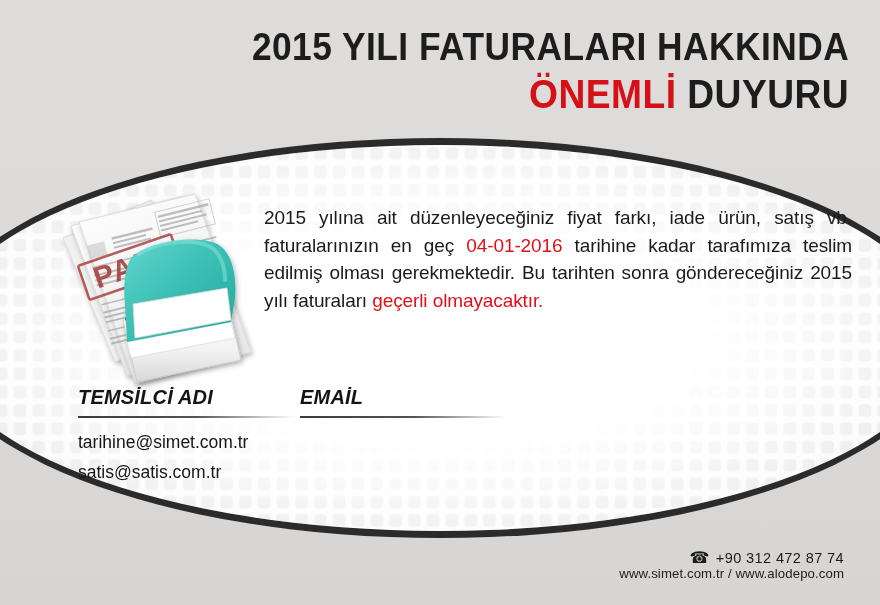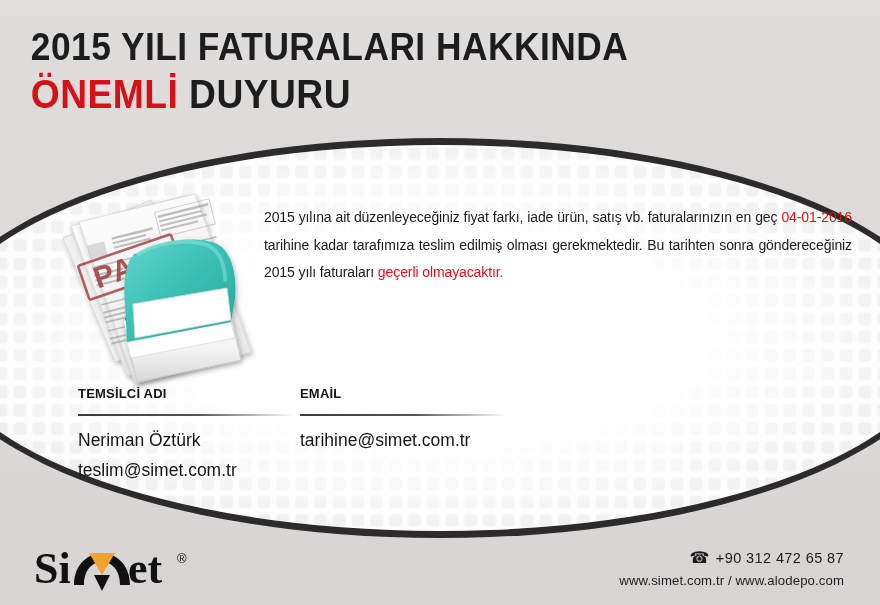--- a/index.html
+++ b/index.html
@@ -23,21 +23,21 @@
     background: linear-gradient(180deg, #dedddb 0%, #dbdad8 55%, #d6d5d3 100%);
     overflow: hidden;
   }
 
   
   .title-block {
     position: absolute;
     top: 28px;
     left: 0;
     width: 880px;
-    text-align: left;
+    text-align: right;
     z-index: 6;
   }
   .title-line1 {
     font-family: "Liberation Sans Narrow", "Liberation Sans", sans-serif;
     font-size: 38px;
     font-weight: bold;
     letter-spacing: 0.5px;
     color: #1d1d1d;
     line-height: 1.05;
     transform: scaleX(0.93);
@@ -105,44 +105,45 @@
   }
   .photo svg { display: block; }
 
   
   .body-text {
     position: absolute;
     left: 264px;
     top: 204px;
     width: 588px;
     font-family: "Liberation Sans", sans-serif;
-    font-size: 14px;
+    font-size: 19px;
     line-height: 27.5px;
     color: #1b1b1b;
     text-align: justify;
     letter-spacing: -0.1px;
   }
   .body-text .hl { color: #e01019; }
 
   
   .contacts {
     position: absolute;
     left: 78px;
     top: 386px;
     width: 540px;
   }
   .ct-row { display: flex; }
   .ct-col-name { width: 222px; }
   .ct-col-mail { width: 300px; }
   .ct-head {
-    font-size: 13px;
+    font-size: 20px;
     font-weight: bold;
     color: #141414;
     letter-spacing: 0.2px;
-    padding-bottom: 13px;
+    padding-bottom: 7px;
+    font-style: italic;
   }
   .rule {
     height: 2px;
     margin-bottom: 9px;
   }
   .rule-name {
     width: 216px;
     background: linear-gradient(90deg, #3c3c3c 0%, #545454 55%, rgba(120,120,120,0) 100%);
   }
   .rule-mail {
@@ -174,21 +175,20 @@
     letter-spacing: 0.4px;
     display: flex;
     align-items: center;
     justify-content: flex-end;
     gap: 6px;
   }
   .phone-glyph { font-size: 16px; line-height: 1; }
   .web-line {
     font-size: 13.2px;
     color: #1d1d1d;
-    margin-top: 7px;
     letter-spacing: 0.1px;
   }
 </style>
 </head>
 <body>
 
 <div id="poster">
 
   <div class="oval-wrap">
     <div class="oval-border"></div>
@@ -304,42 +304,30 @@
         <div class="ct-col-name">
           <div class="ct-head">TEMSİLCİ ADI</div>
           <div class="rule rule-name"></div>
         </div>
         <div class="ct-col-mail">
           <div class="ct-head">EMAİL</div>
           <div class="rule rule-mail"></div>
         </div>
       </div>
       <div class="ct-row">
-        <div class="ct-col-name ct-cell">Neriman Öztürk</div>
         <div class="ct-col-mail ct-cell">tarihine@simet.com.tr</div>
       </div>
       <div class="ct-row">
-        <div class="ct-col-mail ct-cell">teslim@simet.com.tr</div>
+        <div class="ct-col-mail ct-cell">satis@satis.com.tr</div>
       </div>
     </div>
 
-    <div class="logo">
-      <svg width="170" height="52" viewBox="0 0 170 52">
-        <text x="0" y="38" font-family="Liberation Serif, serif" font-size="44" font-weight="bold" fill="#111111">Si</text>
-
-        <path d="M40,40 C40,18 56,8 68,8 C80,8 96,18 96,40 L86,40 C86,24 77,17 68,17 C59,17 50,24 50,40 Z" fill="#111111"></path>
-        <polygon points="55,8 81,8 68,30" fill="#f2a22e"></polygon>
-        <polygon points="60,30 76,30 68,46" fill="#111111"></polygon>
-        <text x="94" y="38" font-family="Liberation Serif, serif" font-size="44" font-weight="bold" fill="#111111">et</text>
-        <text x="143" y="18" font-family="Liberation Sans, sans-serif" font-size="13" fill="#111111">®</text>
-      </svg>
-    </div>
 
     <div class="footer-right">
       <div class="phone-line">
         <span class="phone-glyph">☎</span>
-        <span>+90 312 472 65 87</span>
+        <span>+90 312 472 87 74</span>
       </div>
       <div class="web-line">www.simet.com.tr / www.alodepo.com</div>
     </div>
 
   </div>
 </div>
 
 </body></html>

